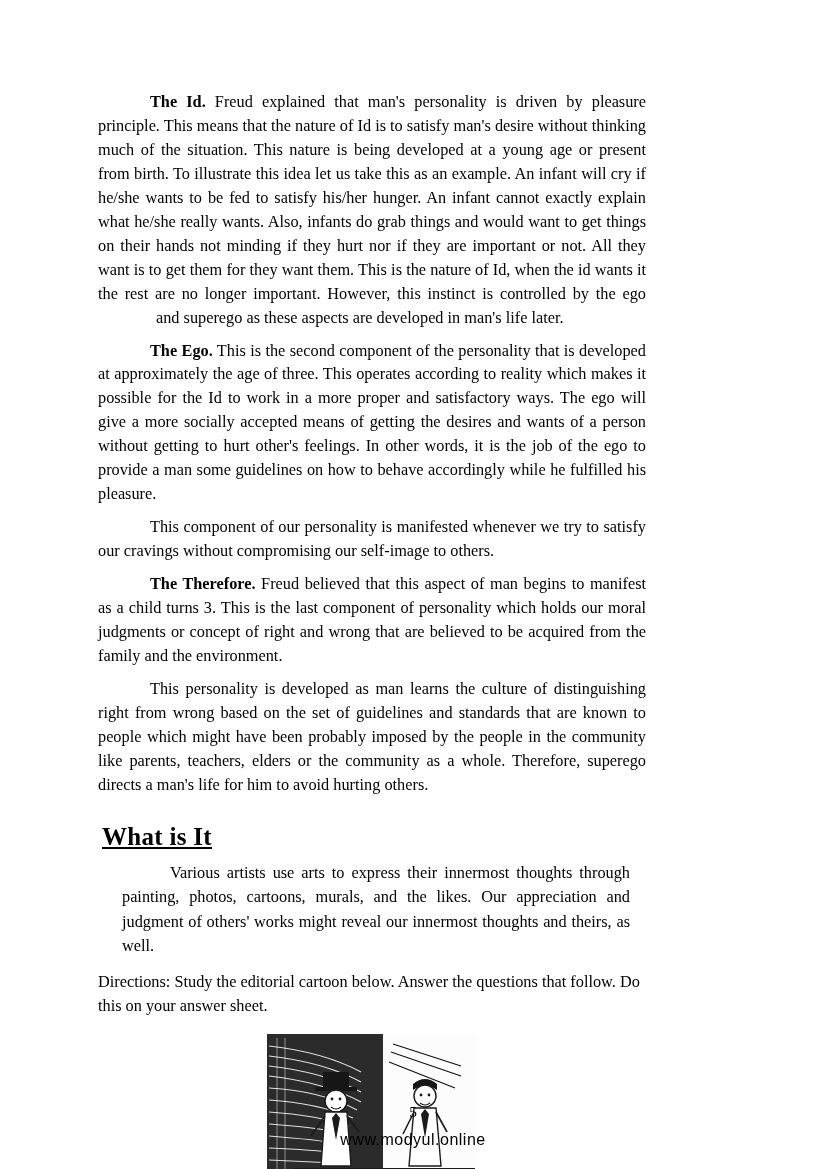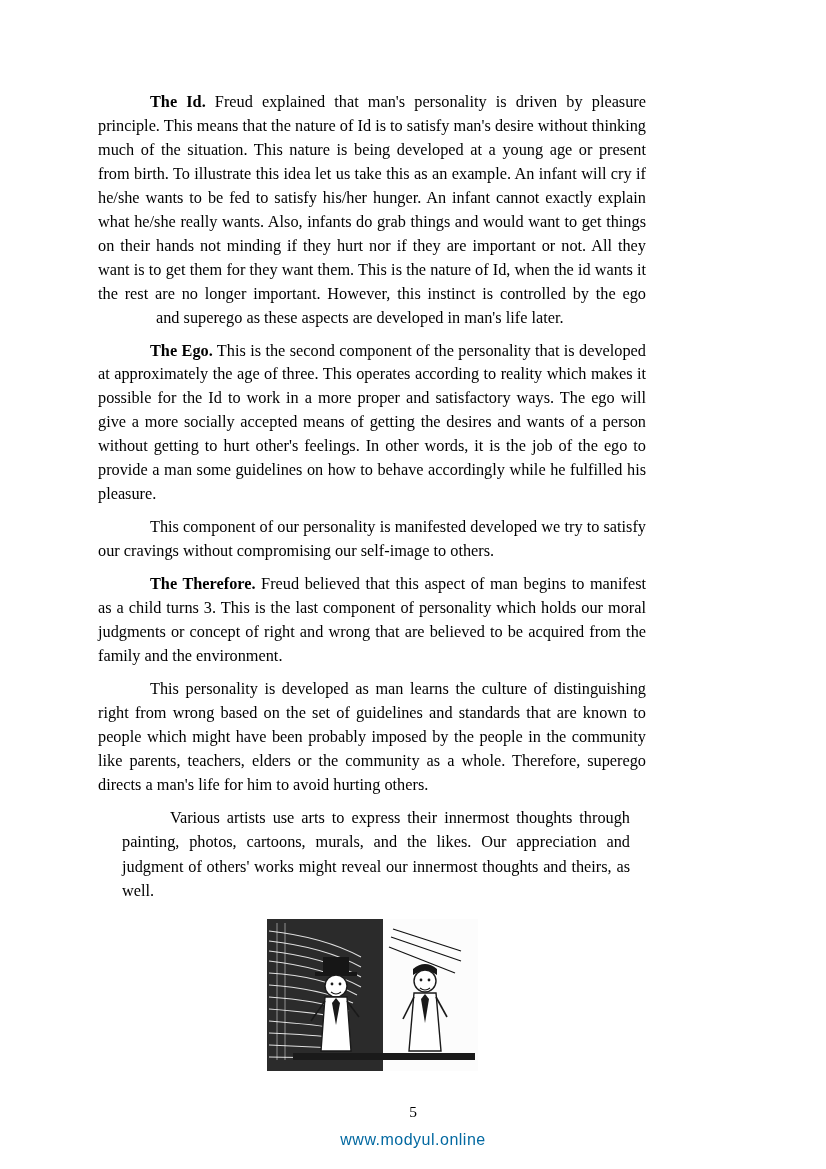--- a/index.html
+++ b/index.html
@@ -89,43 +89,45 @@
     font-size: 15.5px;
   }
   .watermark {
     position: absolute;
     bottom: 20px;
     left: 0;
     width: 826px;
     text-align: center;
     font-size: 16px;
     font-family: "Liberation Sans", sans-serif;
-    color: #0369a1;
+    color: #000000;
     letter-spacing: 0.5px;
   }
 </style>
 </head>
 <body>
 
 <div class="page">
 
   <p class="para"><span class="lead">The Id.</span><span> Freud explained that man's personality is driven by pleasure principle. This means that the nature of Id is to satisfy man's desire without thinking much of the situation. This nature is being developed at a young age or present from birth. To illustrate this idea let us take this as an example. An infant will cry if he/she wants to be fed to satisfy his/her hunger. An infant cannot exactly explain what he/she really wants. Also, infants do grab things and would want to get things on their hands not minding if they hurt nor if they are important or not. All they want is to get them for they want them. This is the nature of Id, when the id wants it the rest are no longer important. However, this instinct is controlled by the ego</span><span class="gap-space"></span><span>and superego as these aspects are developed in man's life later.</span></p>
 
   <p class="para"><span class="lead">The Ego.</span><span> This is the second component of the personality that is developed at approximately the age of three. This operates according to reality which makes it possible for the Id to work in a more proper and satisfactory ways. The ego will give a more socially accepted means of getting the desires and wants of a person without getting to hurt other's feelings. In other words, it is the job of the ego to provide a man some guidelines on how to behave accordingly while he fulfilled his pleasure.</span></p>
 
-  <p class="para"><span>This component of our personality is manifested developed we try to satisfy our cravings without compromising our self-image to others.</span></p>
+  <p class="para"><span>This component of our personality is manifested whenever we try to satisfy our cravings without compromising our self-image to others.</span></p>
 
   <p class="para"><span class="lead">The Therefore.</span><span> Freud believed that this aspect of man begins to manifest as a child turns 3. This is the last component of personality which holds our moral judgments or concept of right and wrong that are believed to be acquired from the family and the environment.</span></p>
 
   <p class="para"><span>This personality is developed as man learns the culture of distinguishing right from wrong based on the set of guidelines and standards that are known to people which might have been probably imposed by the people in the community like parents, teachers, elders or the community as a whole. Therefore, superego directs a man's life for him to avoid hurting others.</span></p>
 
+  <h2 class="section-heading">What is It</h2>
 
   <p class="whatisit-body">Various artists use arts to express their innermost thoughts through painting, photos, cartoons, murals, and the likes. Our appreciation and judgment of others' works might reveal our innermost thoughts and theirs, as well.</p>
 
 
+  <p class="directions">Directions: Study the editorial cartoon below. Answer the questions that follow. Do this on your answer sheet.</p>
 
   <div class="cartoon-wrap">
     <div class="cartoon">
       <svg width="215" height="163" viewBox="0 0 215 163" xmlns="http://www.w3.org/2000/svg">
         <rect x="0" y="0" width="215" height="163" fill="#ffffff"></rect>
 
         <rect x="2" y="2" width="118" height="152" fill="#2b2b2b"></rect>
         <rect x="118" y="2" width="95" height="152" fill="#fcfcfc"></rect>
 
         <g stroke="#ffffff" stroke-width="1.1" opacity="0.85">

